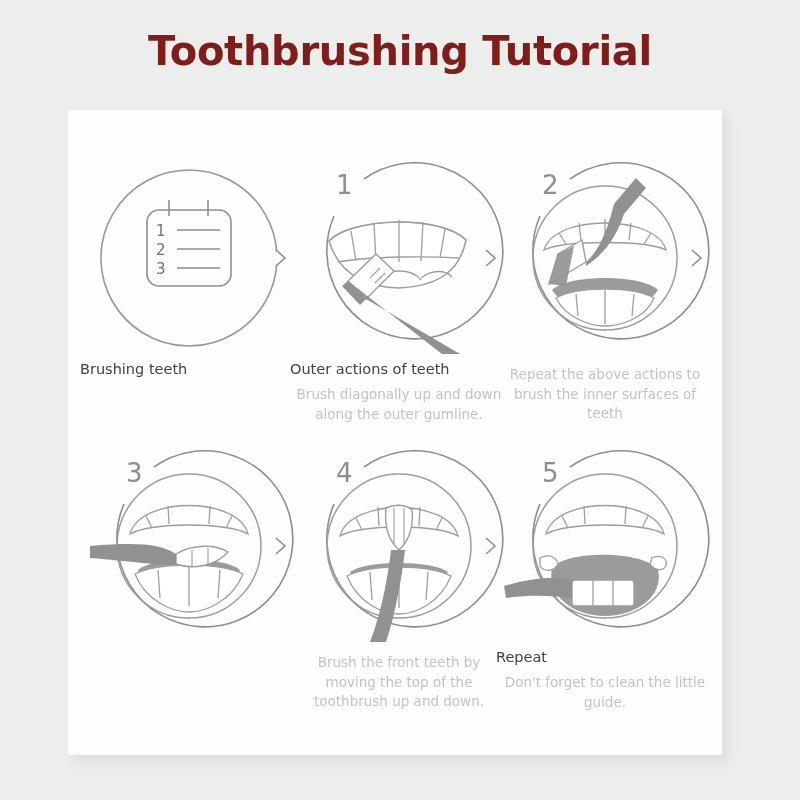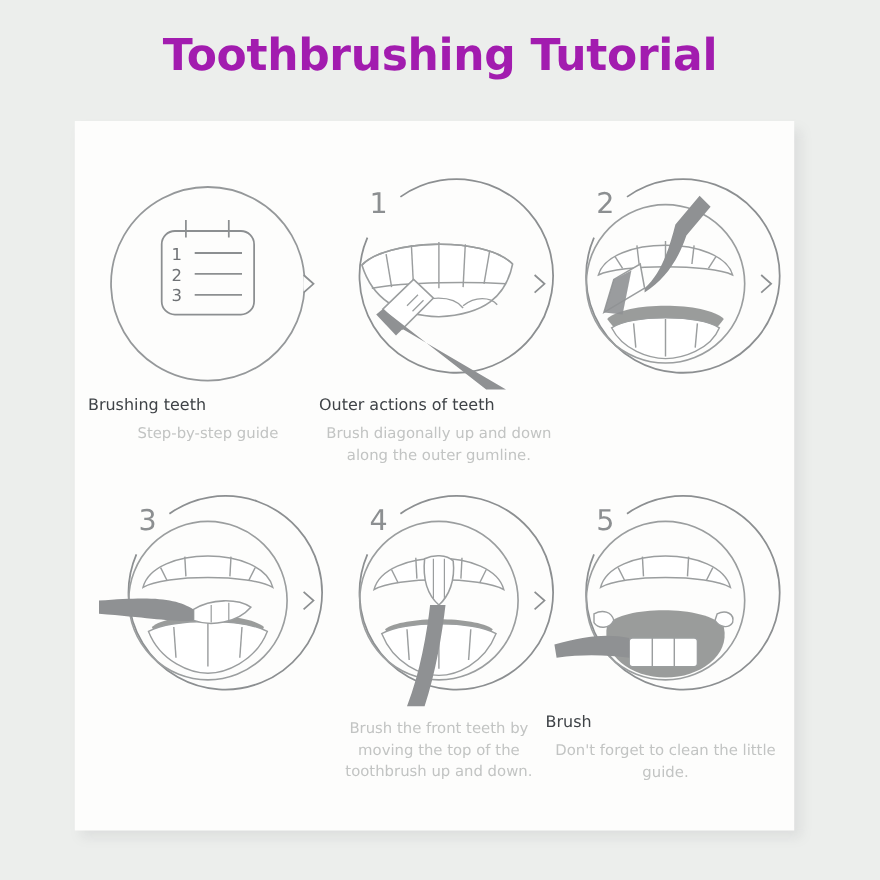--- a/index.html
+++ b/index.html
@@ -6,21 +6,21 @@
   body{
     width:800px;height:800px;overflow:hidden;
     background:#eceeec;
     font-family:"DejaVu Sans","Liberation Sans",sans-serif;
   }
   .page{position:relative;width:800px;height:800px;}
 
   .page-title{
     position:absolute;left:0;top:28px;width:800px;
     text-align:center;
-    font-size:40px;font-weight:bold;color:#a21caf;
+    font-size:40px;font-weight:bold;color:#7f1d1d;
     letter-spacing:-0.3px;
   }
 
   .card{
     position:absolute;left:68px;top:110px;
     width:654px;height:645px;
     background:#fdfdfc;
     box-shadow:6px 7px 10px rgba(120,125,130,0.13);
   }
 
@@ -81,21 +81,20 @@
               <line x1="97" y1="110" x2="140" y2="110"></line>
             </g>
             <g font-family="DejaVu Sans, Liberation Sans, sans-serif" font-size="15" fill="#6f7275">
               <text x="76" y="78">1</text>
               <text x="76" y="97">2</text>
               <text x="76" y="116">3</text>
             </g>
           </svg>
         </div>
         <div class="cap-title">Brushing teeth</div>
-        <div class="cap-sub">Step-by-step guide</div>
       </div>
 
       <div class="panel p2">
         <div class="art">
           <svg width="218" height="200" viewBox="0 0 218 200">
             <g fill="none" stroke="#8c8f91" stroke-width="1.6">
               <path d="M74 21 A88 88 0 1 1 44 58"></path>
               <path d="M196 92 L205 100 L196 108" fill="#fdfdfc"></path>
             </g>
             <text x="46" y="36" font-family="DejaVu Sans, Liberation Sans, sans-serif" font-size="26" fill="#8c8f91">1</text>
@@ -157,20 +156,21 @@
               <line x1="138" y1="136" x2="136" y2="158"></line>
             </g>
 
             <g>
               <path d="M53 126 L62 96 L86 82 L90 104 Z" fill="#ffffff" stroke="#9b9e9f" stroke-width="1.4"></path>
               <path d="M90 104 C104 92 112 70 118 46 L140 20 L150 30 L128 56 C120 80 108 96 90 108 Z" fill="#8f9193"></path>
               <path d="M53 126 L62 96 L78 88 L70 128 Z" fill="#8f9193" opacity="0.9"></path>
             </g>
           </svg>
         </div>
+        <div class="cap-sub">Repeat the above actions to brush the inner surfaces of teeth</div>
       </div>
 
       <div class="panel p4">
         <div class="art">
           <svg width="218" height="200" viewBox="0 0 218 200">
             <g fill="none" stroke="#8c8f91" stroke-width="1.6">
               <path d="M74 21 A88 88 0 1 1 44 58"></path>
               <path d="M196 92 L205 100 L196 108" fill="#fdfdfc"></path>
             </g>
             <text x="46" y="36" font-family="DejaVu Sans, Liberation Sans, sans-serif" font-size="26" fill="#8c8f91">3</text>
@@ -267,19 +267,19 @@
 
             <g fill="#ffffff" stroke="#9b9e9f" stroke-width="1.3">
               <rect x="76" y="134" width="62" height="26" rx="3"></rect>
               <line x1="97" y1="134" x2="97" y2="160"></line>
               <line x1="117" y1="134" x2="117" y2="160"></line>
             </g>
 
             <path d="M76 134 C56 130 36 132 8 140 L10 152 C38 148 58 150 76 152 Z" fill="#8f9193"></path>
           </svg>
         </div>
-        <div class="cap-title">Brush</div>
+        <div class="cap-title">Repeat</div>
         <div class="cap-sub">Don't forget to clean the little guide.</div>
       </div>
 
     </div>
   </div>
 </div>
 
 </body></html>

